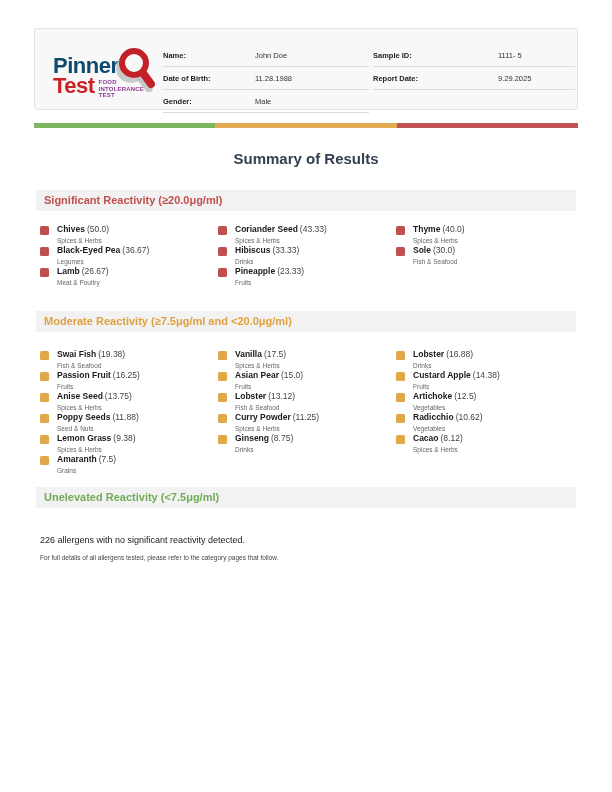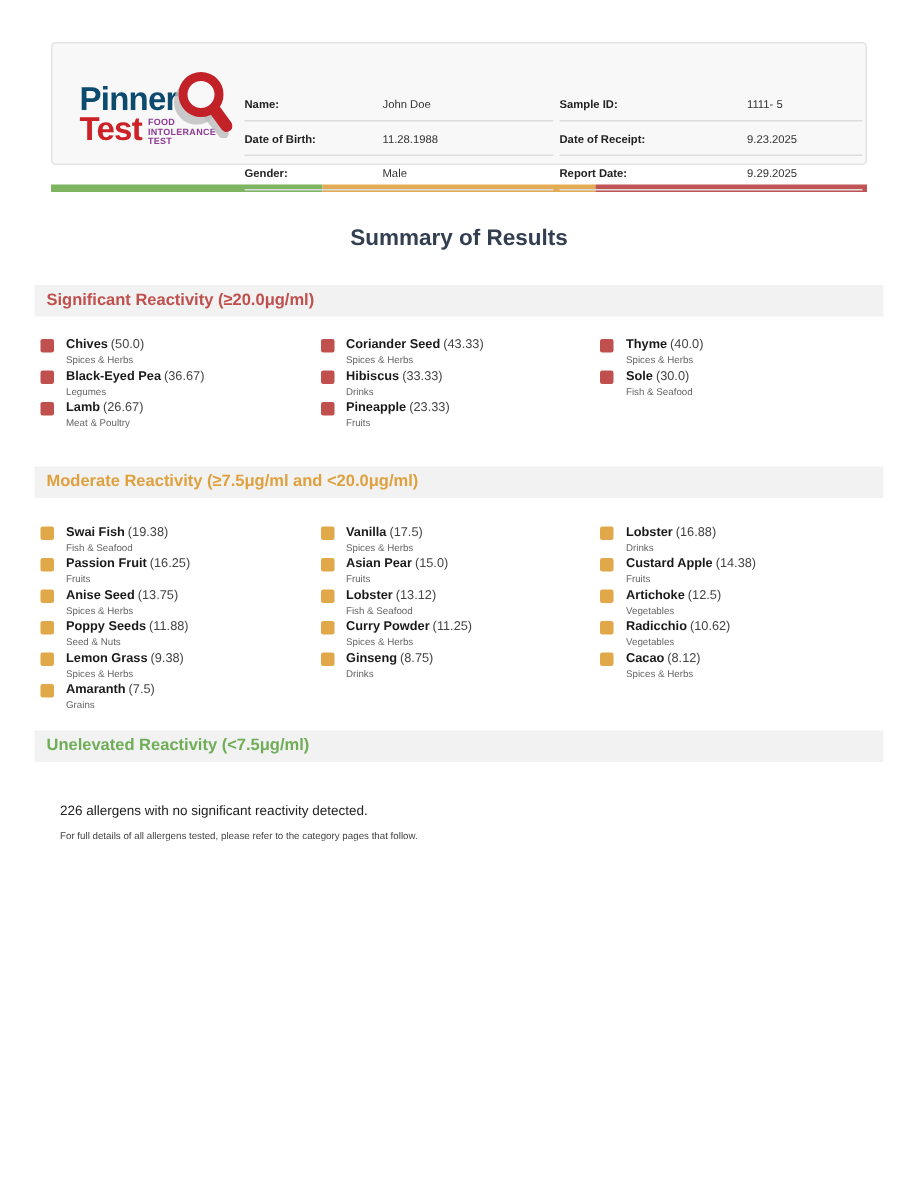--- a/index.html
+++ b/index.html
@@ -15,41 +15,41 @@
     position:relative; margin:28px 34px 0 34px; height:80px;
     background:#f8f8f8; border:1px solid #e3e3e3; border-radius:3px;
   }
   .logo { position:absolute; left:18px; top:27px; width:150px; }
   .logo-line1 { font-size:22px; font-weight:bold; letter-spacing:-0.5px; color:#0c4a6e; line-height:20px; }
   .logo-line2 { display:flex; align-items:flex-start; }
   .logo-test { font-size:22px; font-weight:bold; letter-spacing:-0.5px; color:#cc2127; line-height:20px; }
   .logo-tagline { margin-left:4px; margin-top:3px; color:#8e3a96; font-weight:bold; font-size:6px; line-height:6.5px; letter-spacing:0.2px; }
   .magnifier { position:absolute; left:74px; top:13px; }
 
-  .info-table { position:absolute; top:29px; }
+  .info-table { position:absolute; top:15px; }
   .info-table.left { left:128px; width:206px; }
   .info-table.right { left:338px; width:202px; }
   .info-row { display:flex; align-items:center; height:22px; border-bottom:1px solid #dcdcdc; }
   .info-label { font-weight:bold; font-size:7.5px; color:#222; }
   .info-table.left .info-label { width:92px; }
   .info-table.right .info-label { width:125px; }
   .info-value { font-size:7.5px; color:#333; }
 
   
   .tri-bar { margin:13px 34px 0 34px; height:5px; display:flex; }
   .tri-bar .seg { height:5px; flex:1; }
   .seg-green { background:#7db560; }
   .seg-orange { background:#e2ab54; }
   .seg-red { background:#c05454; }
 
   
   .summary-title { margin-top:22px; text-align:center; font-size:15px; font-weight:bold; color:#333f50; line-height:18px; }
 
   
-  .section { margin:0 23px; }
+  .section { margin:0 36px; }
   .section-bar {
     height:21px; line-height:21px; background:#f2f2f2;
     padding-left:8px; font-size:11px; font-weight:bold;
   }
   .section.sec-significant { margin-top:22px; }
   .section.sec-moderate { margin-top:24px; }
   .section.sec-unelevated { margin-top:12px; }
   .sec-significant .section-bar { color:#c0504d; }
   .sec-moderate .section-bar { color:#dfa13f; }
   .sec-unelevated .section-bar { color:#6fad57; }
@@ -119,24 +119,20 @@
         </div>
       </div>
 
     <div class="info-table right">
 
         <div class="info-row">
           <span class="info-label">Sample ID:</span>
           <span class="info-value">1111- 5</span>
         </div>
 
-        <div class="info-row">
-          <span class="info-label">Date of Receipt:</span>
-          <span class="info-value">9.23.2025</span>
-        </div>
 
         <div class="info-row">
           <span class="info-label">Report Date:</span>
           <span class="info-value">9.29.2025</span>
         </div>
       </div>
 
   </div>
 
   <div class="tri-bar">

